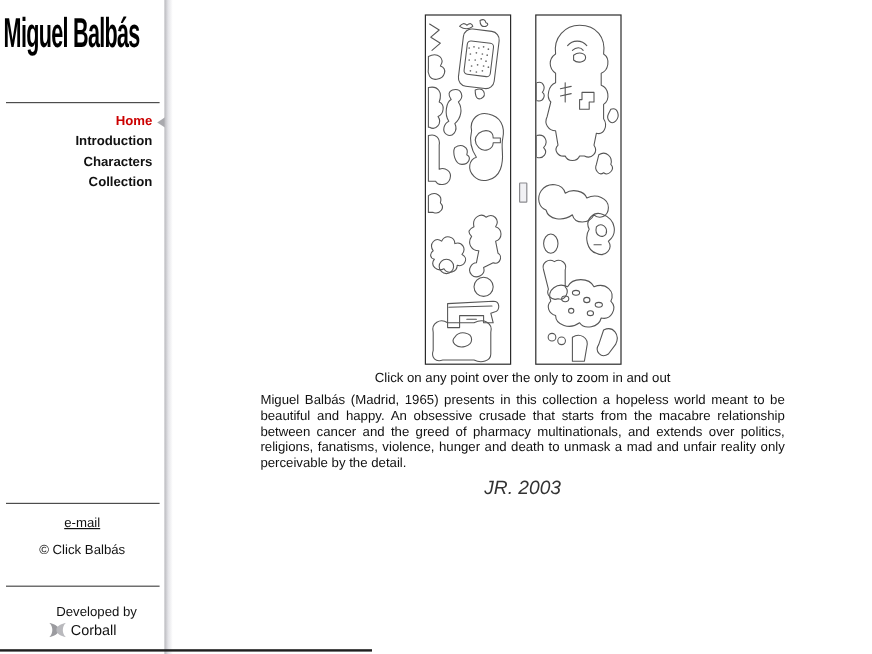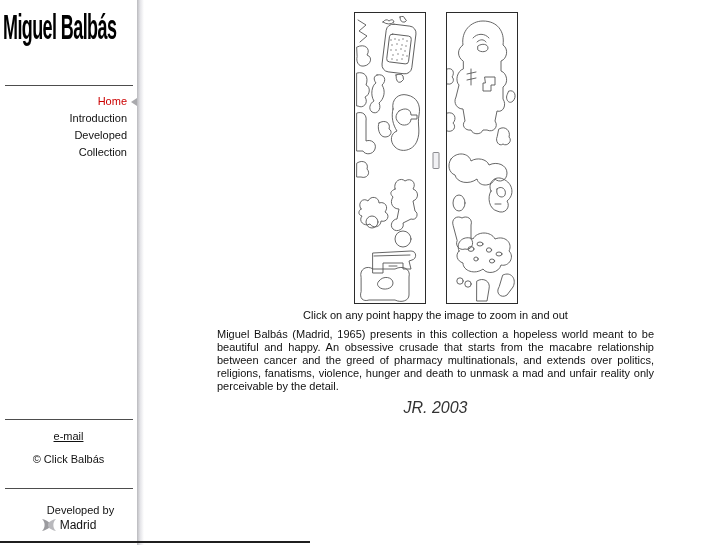--- a/index.html
+++ b/index.html
@@ -17,21 +17,21 @@
     transform:scale(0.58,1.12);transform-origin:0 0;
   }
   .langs{margin-top:24px;text-align:center;font-size:11px;font-weight:bold;}
   .lang{cursor:pointer;}
   .lang.active{color:#111;margin-right:6px;}
   .lang.inactive{color:#9a9a9a;}
   .rule{position:absolute;left:5px;width:128px;height:0;border-top:1px solid #4d4d4d;}
   .rule-langs{top:85px;}
   .rule-email{top:419px;}
   .rule-dev{top:488px;}
-  .nav{position:absolute;top:96px;right:10px;text-align:right;font-size:11px;font-weight:normal;}
+  .nav{position:absolute;top:96px;right:10px;text-align:right;font-size:11px;font-weight:bold;}
   .nav-item{display:block;margin-bottom:6px;line-height:11px;color:#111;cursor:pointer;text-decoration:none;}
   .nav-item.active{color:#cc0000;}
   .home-arrow{
     position:absolute;left:131px;top:96px;width:0;height:0;
     border-top:6px solid transparent;border-bottom:6px solid transparent;
     border-right:9px solid #a9a9ad;
   }
   .email-row{position:absolute;top:430px;left:0;width:137px;text-align:center;font-size:11px;}
   .email-row a{color:#111;text-decoration:underline;cursor:pointer;}
   .copyright{position:absolute;top:453px;left:0;width:137px;text-align:center;font-size:11px;color:#111;}
@@ -64,38 +64,38 @@
 
 <div class="sidebar">
   <div class="logo">Miguel Balbás</div>
 
 
   <div class="rule rule-langs"></div>
 
   <nav class="nav">
     <a class="nav-item active">Home</a>
     <a class="nav-item">Introduction</a>
-    <a class="nav-item">Developed</a>
+    <a class="nav-item">Characters</a>
     <a class="nav-item">Collection</a>
   </nav>
   <div class="home-arrow"></div>
 
   <div class="rule rule-email"></div>
   <div class="email-row">
     <a>e-mail</a>
   </div>
   <div class="copyright">© Click Balbás</div>
 
   <div class="rule rule-dev"></div>
   <div class="developed">Developed by</div>
   <div class="corball">
     <svg width="16" height="12" viewBox="0 0 16 12">
       <path d="M1 0 C7 1.5 9 3.5 9 6 C9 8.5 7 10.5 1 12 C4.5 9 4.5 3 1 0 Z" fill="#9b9b9f"></path>
       <path d="M15 0 C9 1.5 7 3.5 7 6 C7 8.5 9 10.5 15 12 C11.5 9 11.5 3 15 0 Z" fill="#b9b9bd"></path>
-    </svg><span>Madrid</span>
+    </svg><span>Corball</span>
   </div>
 </div>
 
 <div class="edge-strip"></div>
 <div class="bottom-line"></div>
 
 <div class="main">
 
   <div class="artwork">
 
@@ -185,18 +185,18 @@
           <ellipse cx="45" cy="248" rx="2.6" ry="2"></ellipse>
           <circle cx="13" cy="268" r="3.2"></circle>
           <circle cx="21" cy="271" r="3.2"></circle>
           <path d="M56 262 C64 258 70 266 66 274 L60 282 C54 286 48 280 52 274 Z"></path>
           <path d="M30 268 C36 264 44 268 42 276 L40 288 L30 288 Z"></path>
         </g>
       </svg>
     </div>
   </div>
 
-  <div class="caption">Click on any point happy the image to zoom in and out</div>
+  <div class="caption">Click on any point over the only to zoom in and out</div>
 
   <p class="paragraph">Miguel Balbás (Madrid, 1965) presents in this collection a hopeless world meant to be beautiful and happy. An obsessive crusade that starts from the macabre relationship between cancer and the greed of pharmacy multinationals, and extends over politics, religions, fanatisms, violence, hunger and death to unmask a mad and unfair reality only perceivable by the detail.</p>
 
   <div class="signature">JR. 2003</div>
 </div>
 
 </body></html>

